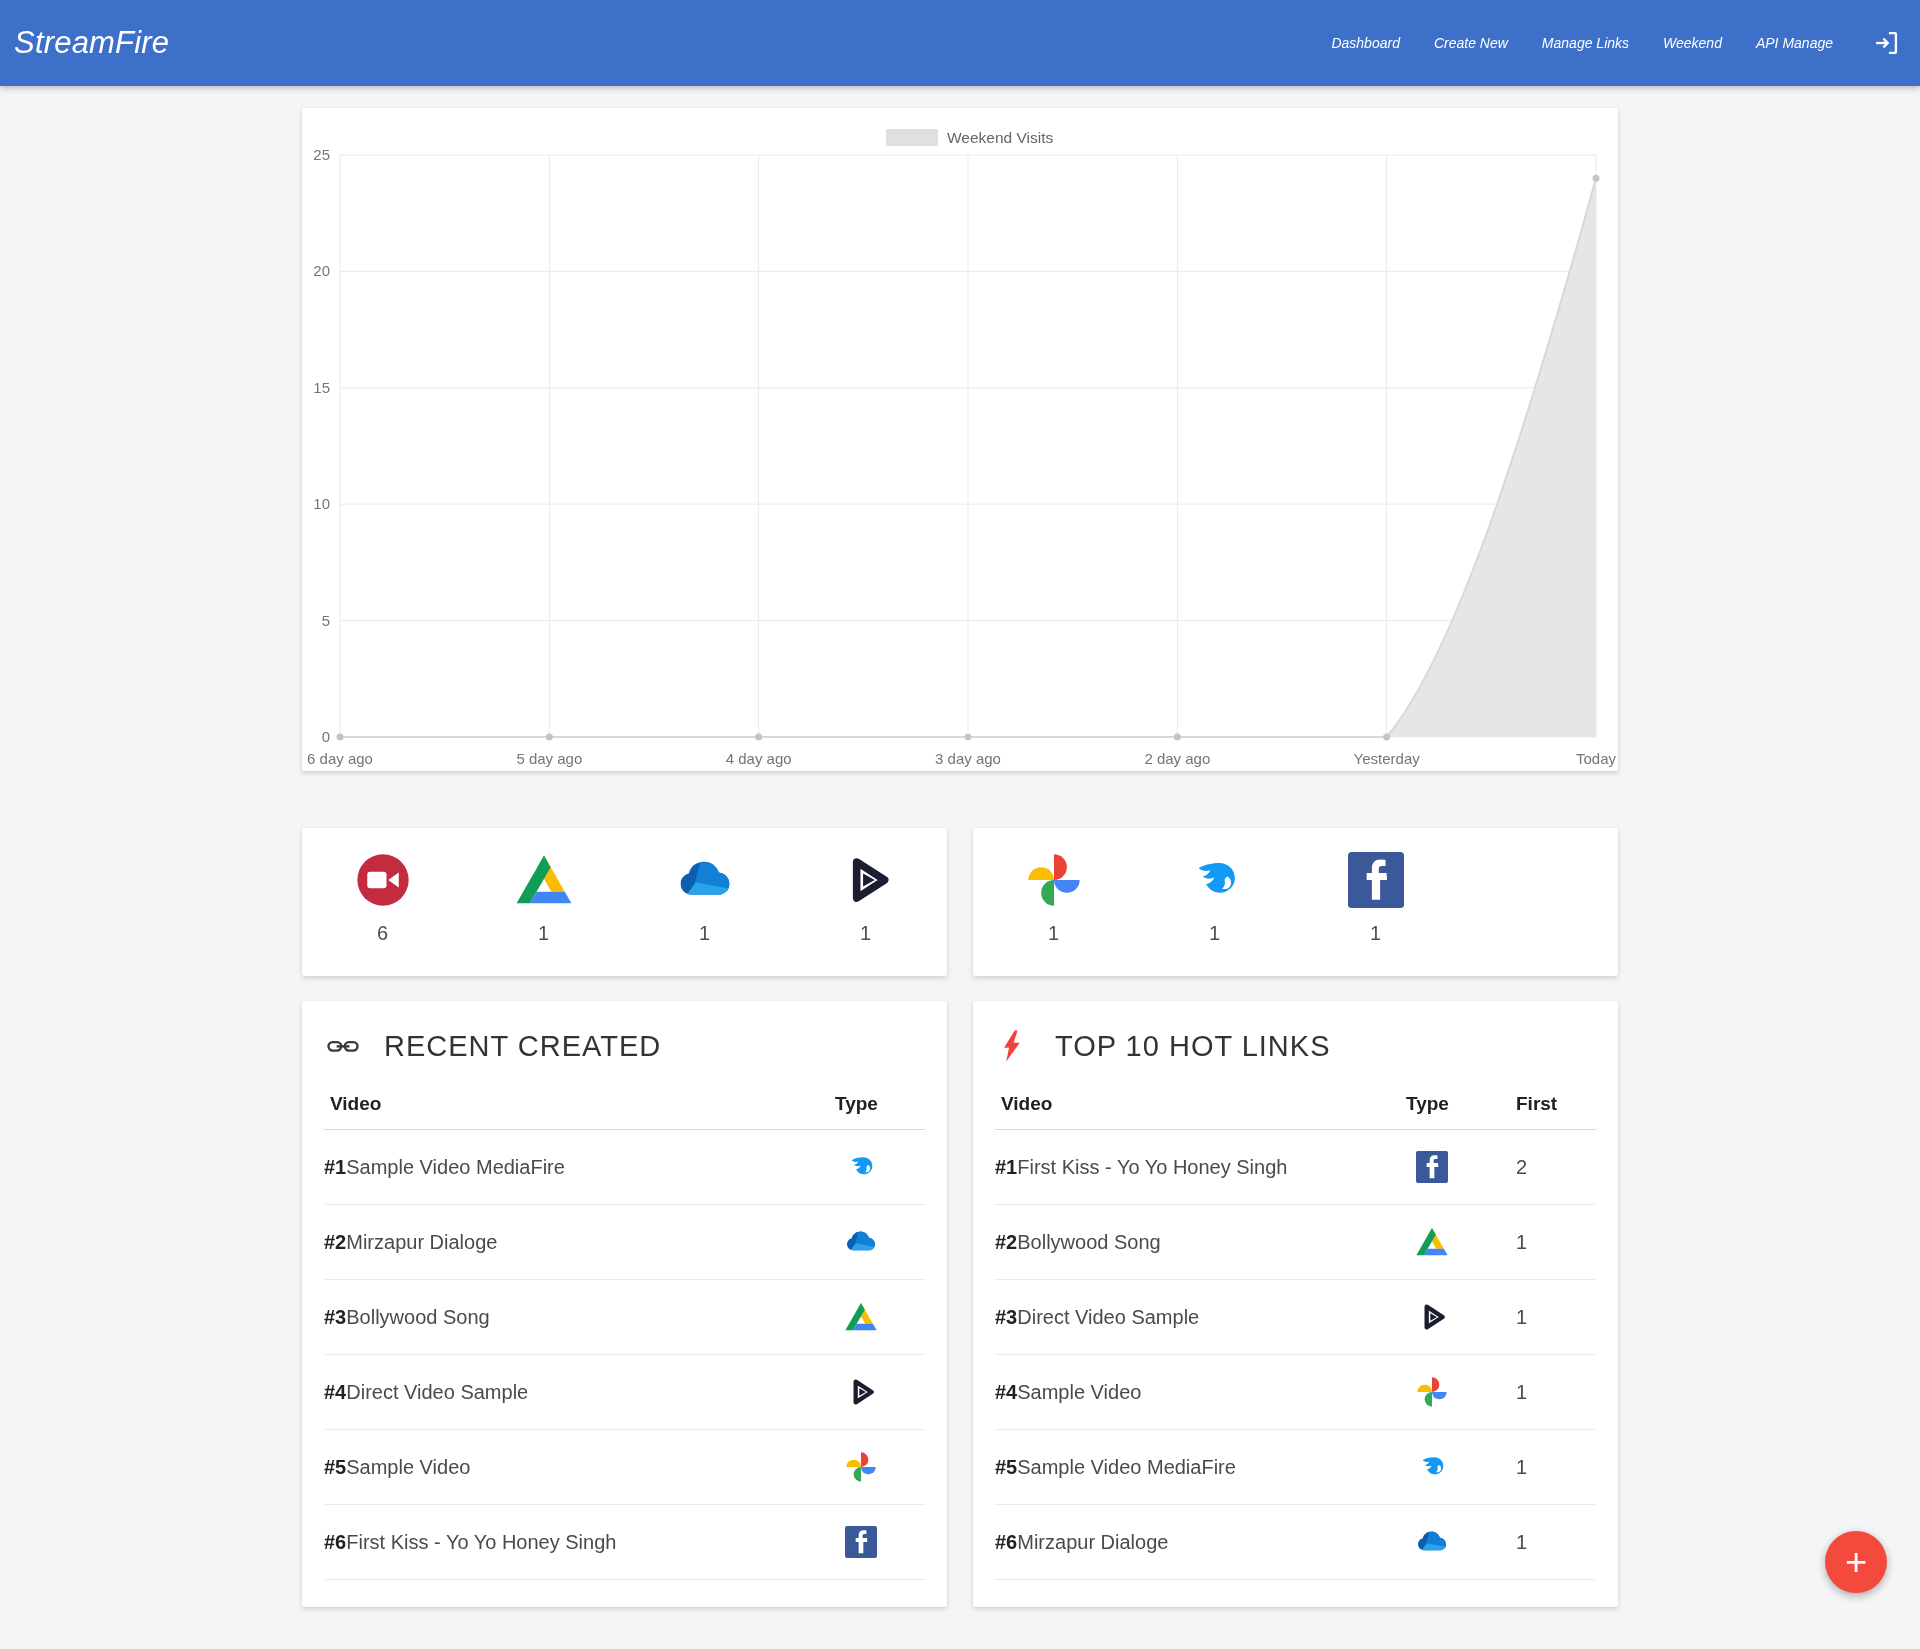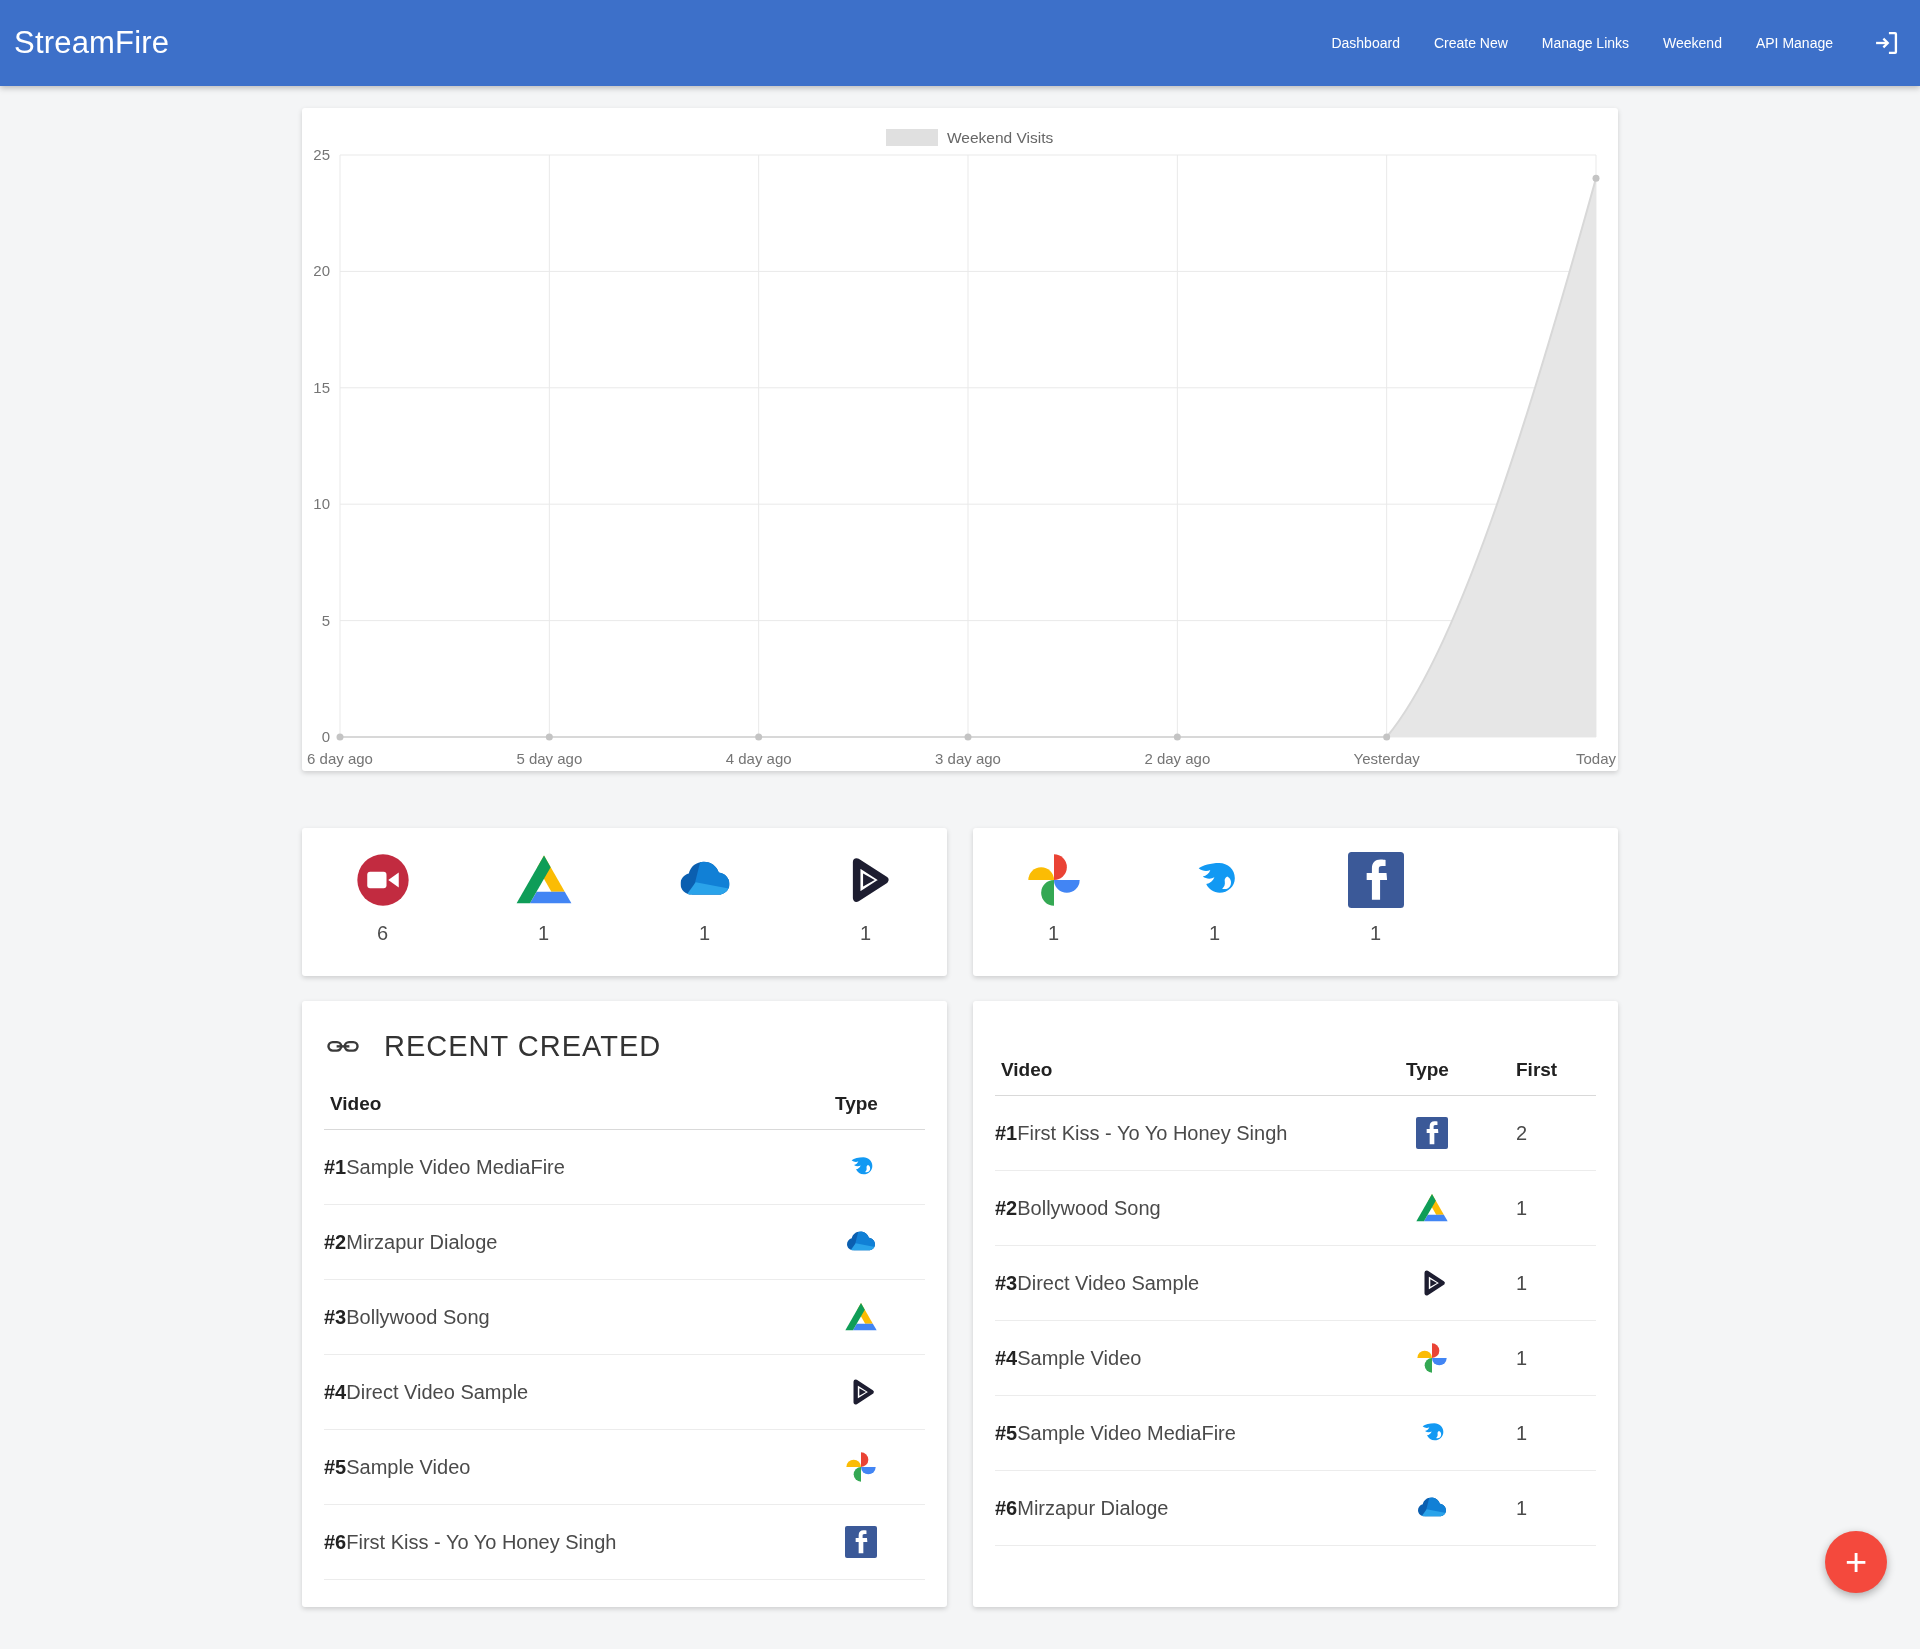--- a/index.html
+++ b/index.html
@@ -8,21 +8,21 @@
     width:1920px; height:1649px; position:relative; overflow:hidden;
     background:#f4f5f6;
     font-family:"Liberation Sans","DejaVu Sans",sans-serif;
     color:#333;
   }
   
   .navbar {
     height:86px; background:var(--navbar-bg,#3d70c9);
     display:flex; align-items:center;
     box-shadow:0 2px 6px rgba(0,0,0,.25);
-    position:relative; z-index:5;
+    position:relative; z-index:5;font-style:italic;
   }
   .brand { color:#fff; font-size:31px; font-weight:400; padding-left:14px; letter-spacing:.2px; cursor:pointer; }
   .nav-links { margin-left:auto; display:flex; align-items:center; }
   .nav-link { color:#fff; font-size:14px; padding:10px 17px; text-decoration:none; cursor:pointer; white-space:nowrap; }
   .logout-btn { margin:0 20px 0 22px; cursor:pointer; display:flex; align-items:center; }
   
   .container { width:1316px; margin:0 auto; }
   .card { background:#fff; border-radius:3px; box-shadow:0 2px 5px rgba(0,0,0,.16); }
   .chart-card { margin-top:22px; height:663px; margin-bottom:57px; }
   svg.chart { display:block; }
@@ -308,20 +308,28 @@
             <div class="cell c1 type-cell">
               <svg class="icon" width="32" height="32">
                 <use href="#i-facebook-icon"></use>
               </svg>
             </div>
           </div>
         </div>
     </div>
 
     <div class="card table-card hot">
+      <div class="t-title">
+        <span class="t-title-icon">
+            <svg class="icon" width="34" height="34">
+              <use href="#i-bolt-icon"></use>
+            </svg>
+          </span>
+        <h2>TOP 10 HOT LINKS</h2>
+      </div>
       <div class="t-head">
           <div class="col c0">Video</div>
           <div class="col c1">Type</div>
           <div class="col c2">First</div>
         </div>
       <div class="t-body">
           <div class="t-row">
             <div class="cell c0">
               <span class="rank">#1</span>
               <span class="vtitle">First Kiss - Yo Yo Honey Singh</span>

